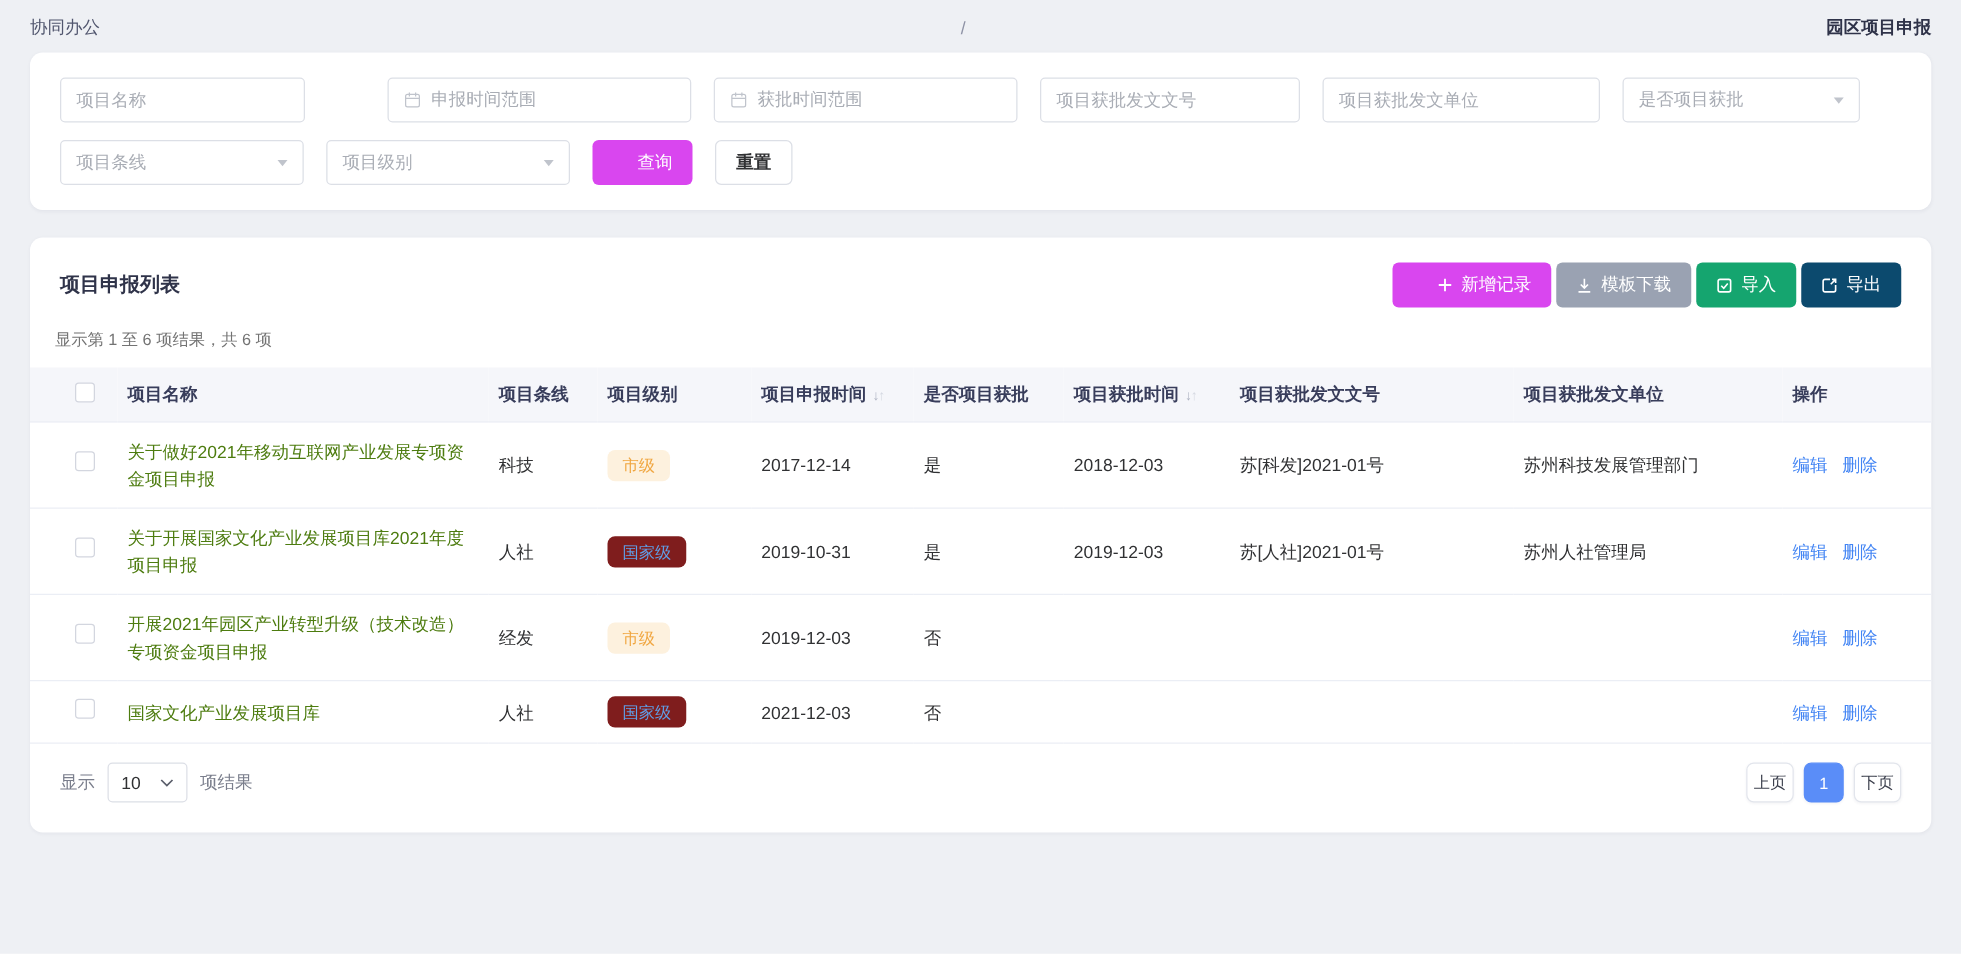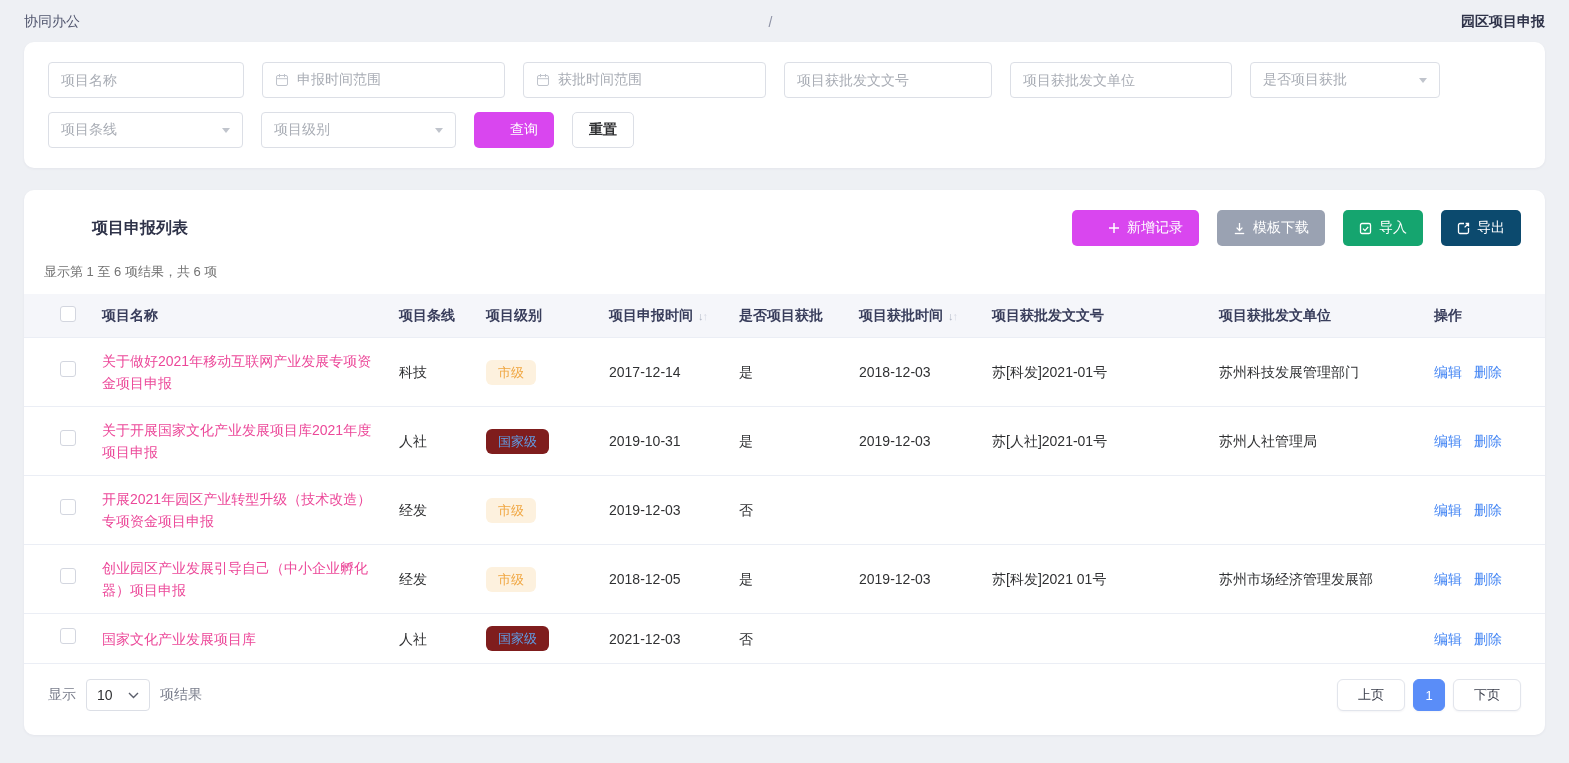--- a/index.html
+++ b/index.html
@@ -19,59 +19,59 @@
   .filter-card { padding:20px 24px; margin-bottom:22px; }
   .filter-row { display:flex; gap:18px; align-items:center; }
   .filter-row + .filter-row { margin-top:14px; }
   .f-input {
     height:36px; border:1px solid #DCDFE6; border-radius:4px; background:#fff;
     padding:0 12px; font-size:14px; color:#303133; display:flex; align-items:center; gap:8px;
   }
   input.f-input::placeholder { color:#A9ADB5; }
   .f-input .ph { color:#A9ADB5; flex:1; }
   .caret { width:0; height:0; border:4px solid transparent; border-top:5px solid #C0C4CC; margin-top:5px; }
-  .fw1{width:196px;} .fw2{width:243px;} .fw3{width:243px;} .fw4{width:208px;} .fw5{width:222px;} .fw6{width:190px;}
+  .fw1{width:196px;} .fw2{width:243px;margin-left:48px;} .fw3{width:243px;} .fw4{width:208px;} .fw5{width:222px;} .fw6{width:190px;}
   .fw7{width:195px;} .fw8{width:195px;}
   .btn { height:36px; border:none; border-radius:5px; font-size:14px; cursor:pointer;
          display:inline-flex; align-items:center; justify-content:center; gap:7px; padding:0 16px;
          font-family:inherit; }
   .btn-primary { background:#d946ef; color:#fff;padding-left:36px; }
   .btn-plain { background:#fff; color:#303133; border:1px solid #DCDFE6; font-weight:bold; }
   .btn-gray { background:#9AA2B2; color:#fff; }
   .btn-green { background:#15A56F; color:#fff; }
   .btn-orange { background:#0c4a6e; color:#fff; }
   
   .table-card { padding-bottom:4px; }
   .table-toolbar { display:flex; justify-content:space-between; align-items:center; padding:20px 24px 0; }
-  .panel-title { font-size:16px; font-weight:bold; color:#2F3349;margin-left:44px; }
-  .toolbar-actions { display:flex; gap:18px; }
+  .panel-title { font-size:16px; font-weight:bold; color:#2F3349; }
+  .toolbar-actions { display:flex; gap:4px; }
   .summary { padding:17px 20px 13px; font-size:13px; color:#737373; }
   table { width:100%; border-collapse:collapse; table-layout:fixed; }
   thead th { background:#F5F6FA; color:#383D5B; font-weight:bold; text-align:left;
              padding:12px 8px; font-size:14px; }
   tbody td { padding:12px 8px; border-bottom:1px solid #EBEEF5; vertical-align:middle;
              font-size:14px; color:#303133; line-height:22px; }
   thead tr { border-bottom:1px solid #EBEEF5; }
   .cell-check { padding-left:36px !important; }
   .checkbox { width:16px; height:16px; border:1px solid #D3D6DF; border-radius:3px; background:#fff; display:inline-block; cursor:pointer; }
-  .name-link { color:#ec4899; text-decoration:none; cursor:pointer; display:inline-block; }
+  .name-link { color:#4d7c0f; text-decoration:none; cursor:pointer; display:inline-block; }
   .badge { display:inline-block; padding:5px 12px; border-radius:6px; font-size:13px; line-height:15px; }
   .badge[data-level="city"] { background:#FDF1DE; color:#F0A640; }
   .badge[data-level="national"] { background:#7f1d1d; color:#5F9FE8; }
   .sort { margin-left:5px; font-size:11px; letter-spacing:-1px; font-weight:normal; white-space:nowrap; }
   .sort .s-down { color:#AEB3C2; } .sort .s-up { color:#D6D9E2; }
   .row-actions a { color:#4385F4; text-decoration:none; cursor:pointer; }
   .row-actions a + a { margin-left:12px; }
   
   .table-footer { display:flex; justify-content:space-between; align-items:center; padding:15px 24px 20px; }
   .page-size-wrap { display:flex; align-items:center; gap:10px; color:#7A7E8C; font-size:14px; }
   .page-size { width:64px; height:32px; border:1px solid #DCDFE6; border-radius:4px; display:flex;
                align-items:center; justify-content:space-between; padding:0 10px; color:#303133; cursor:pointer; background:#fff; }
   .pagination { display:flex; gap:8px; align-items:center; }
-  .page-btn { height:32px; padding:0 20px; background:#fff; border:1px solid #E2E5EC; border-radius:6px;
+  .page-btn { height:32px; padding:0 5px; background:#fff; border:1px solid #E2E5EC; border-radius:6px;
               color:#3B3F4C; font-size:13px; display:flex; align-items:center; cursor:pointer;
               box-shadow:0 1px 2px rgba(30,40,80,.05); font-family:inherit; }
   .page-btn.active { background:#5A8DF8; border-color:#5A8DF8; color:#fff; width:32px; padding:0; justify-content:center; }
   .icon-svg { display:inline-flex; align-items:center; }
 </style>
 </head>
 <body>
 
 <div class="breadcrumb">
   <span class="parent">协同办公</span>
@@ -231,32 +231,20 @@
         <td><span class="badge" data-level="city">市级</span></td>
         <td>2019-12-03</td>
         <td>否</td>
         <td></td>
         <td></td>
         <td></td>
         <td class="row-actions"><a>编辑</a><a>删除</a></td>
       </tr>
       <tr>
         <td class="cell-check"><span class="checkbox"></span></td>
-        <td><a class="name-link">创业园区产业发展引导自己（中小企业孵化器）项目申报</a></td>
-        <td>经发</td>
-        <td><span class="badge" data-level="city">市级</span></td>
-        <td>2018-12-05</td>
-        <td>是</td>
-        <td>2019-12-03</td>
-        <td>苏[科发]2021 01号</td>
-        <td>苏州市场经济管理发展部</td>
-        <td class="row-actions"><a>编辑</a><a>删除</a></td>
-      </tr>
-      <tr>
-        <td class="cell-check"><span class="checkbox"></span></td>
         <td><a class="name-link">国家文化产业发展项目库</a></td>
         <td>人社</td>
         <td><span class="badge" data-level="national">国家级</span></td>
         <td>2021-12-03</td>
         <td>否</td>
         <td></td>
         <td></td>
         <td></td>
         <td class="row-actions"><a>编辑</a><a>删除</a></td>
       </tr>

